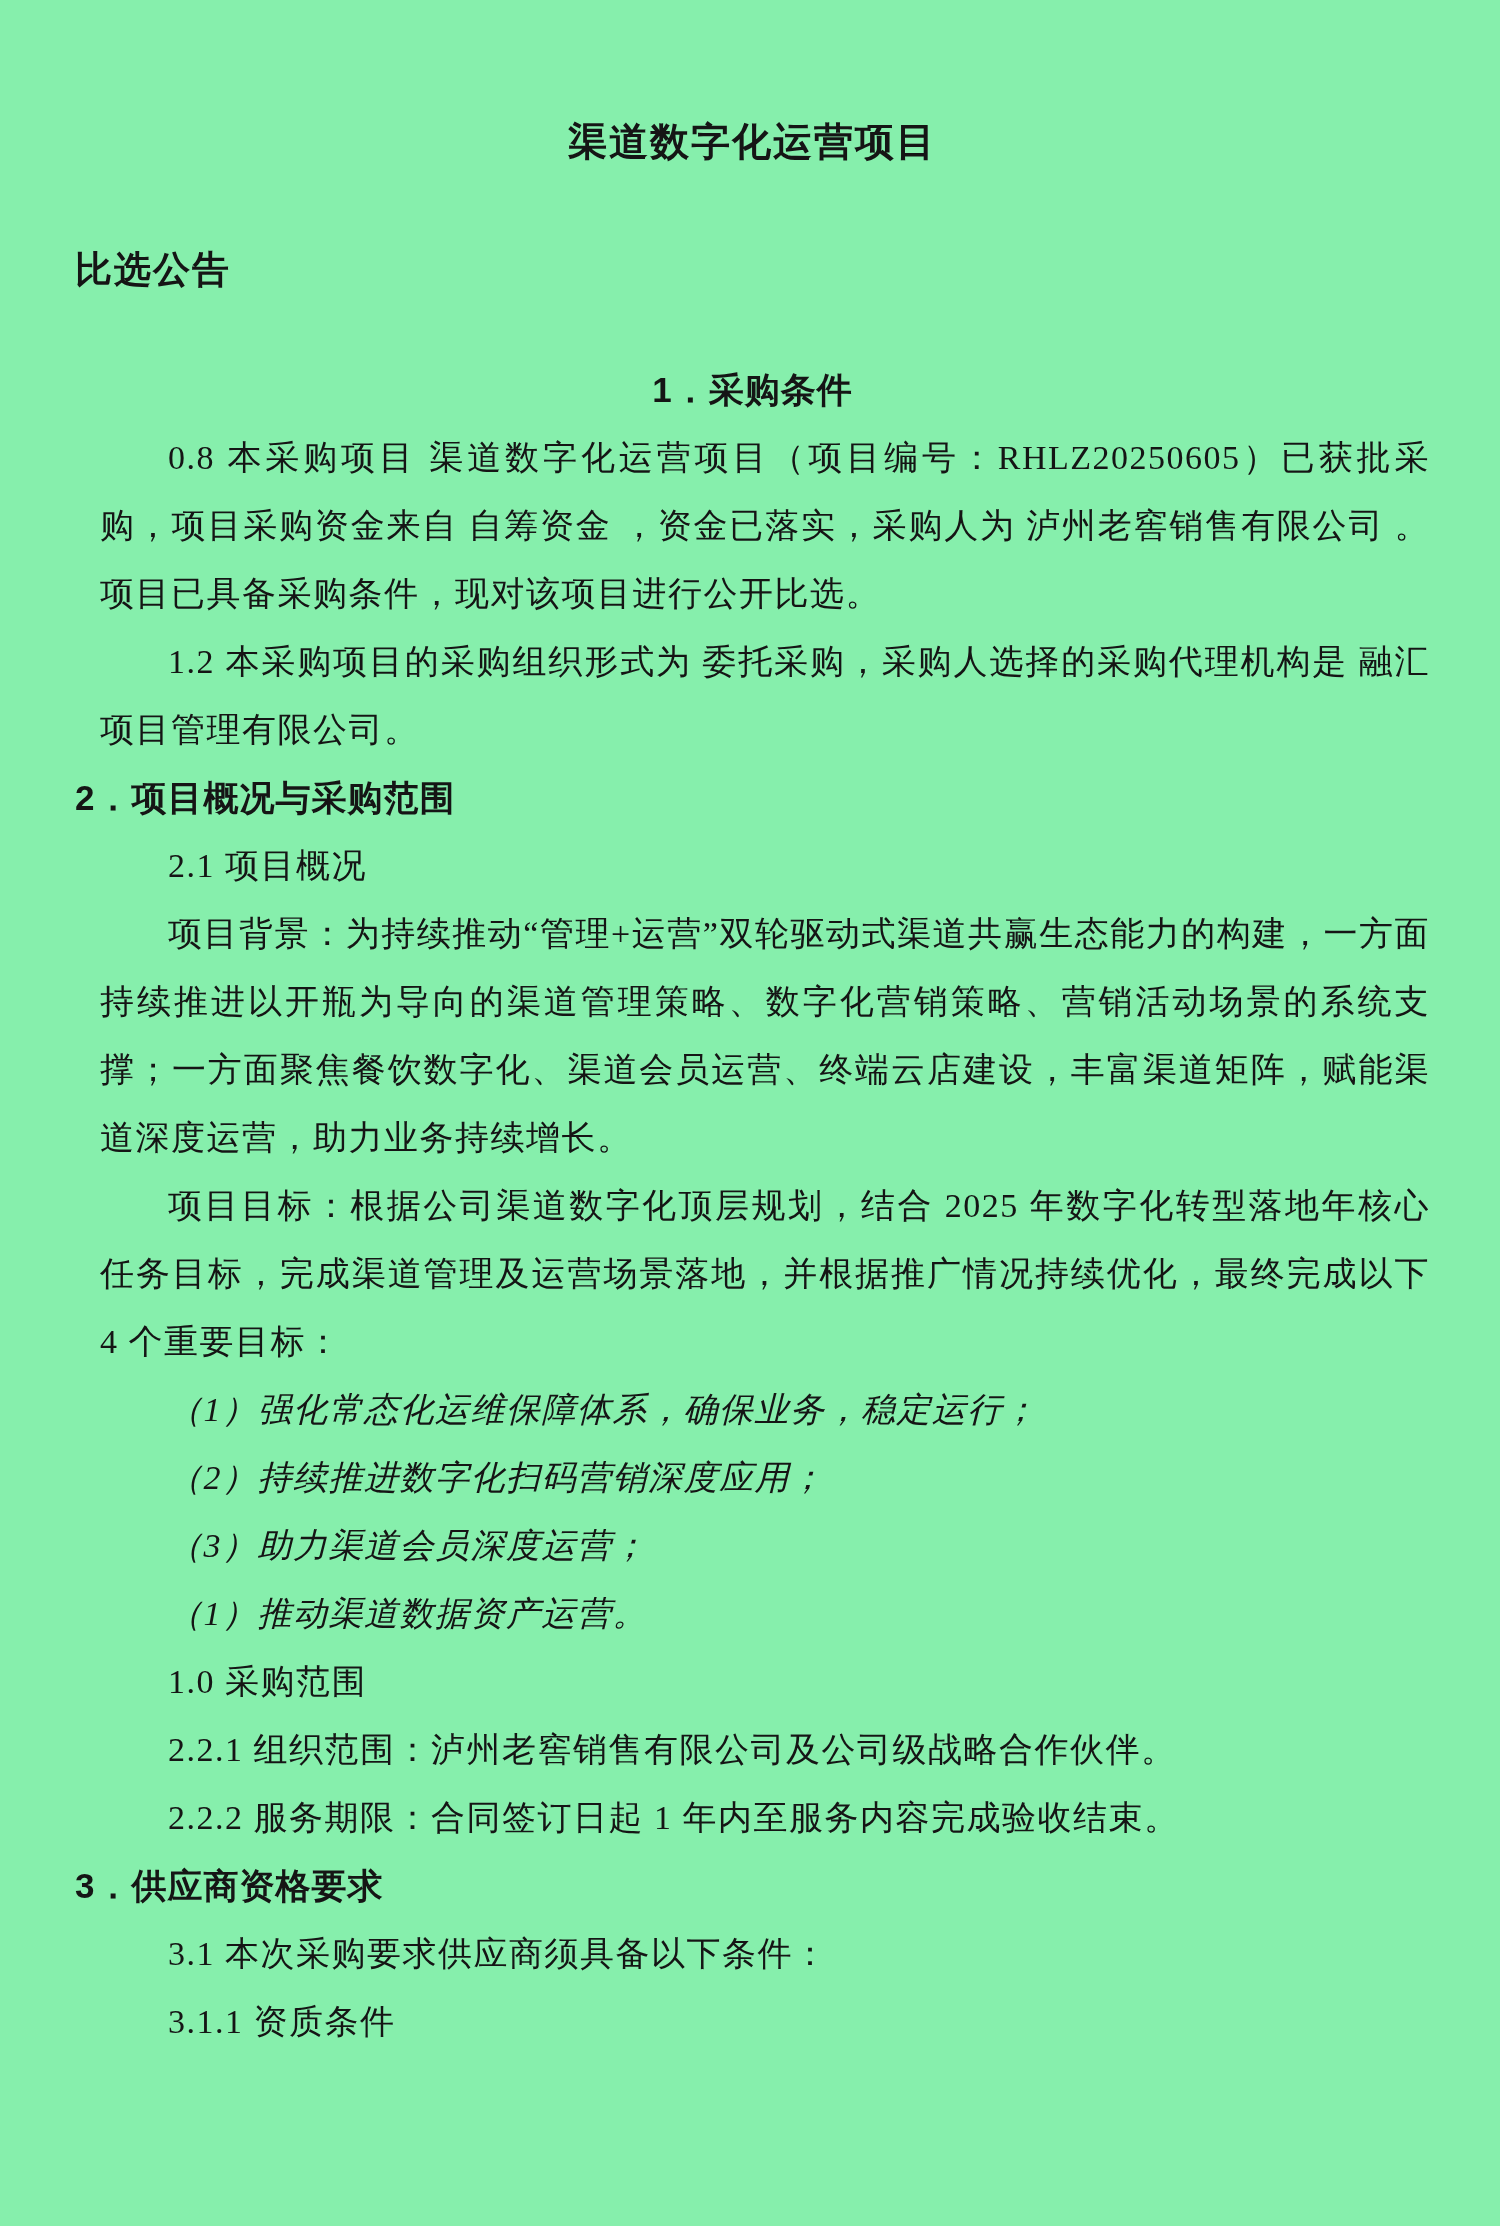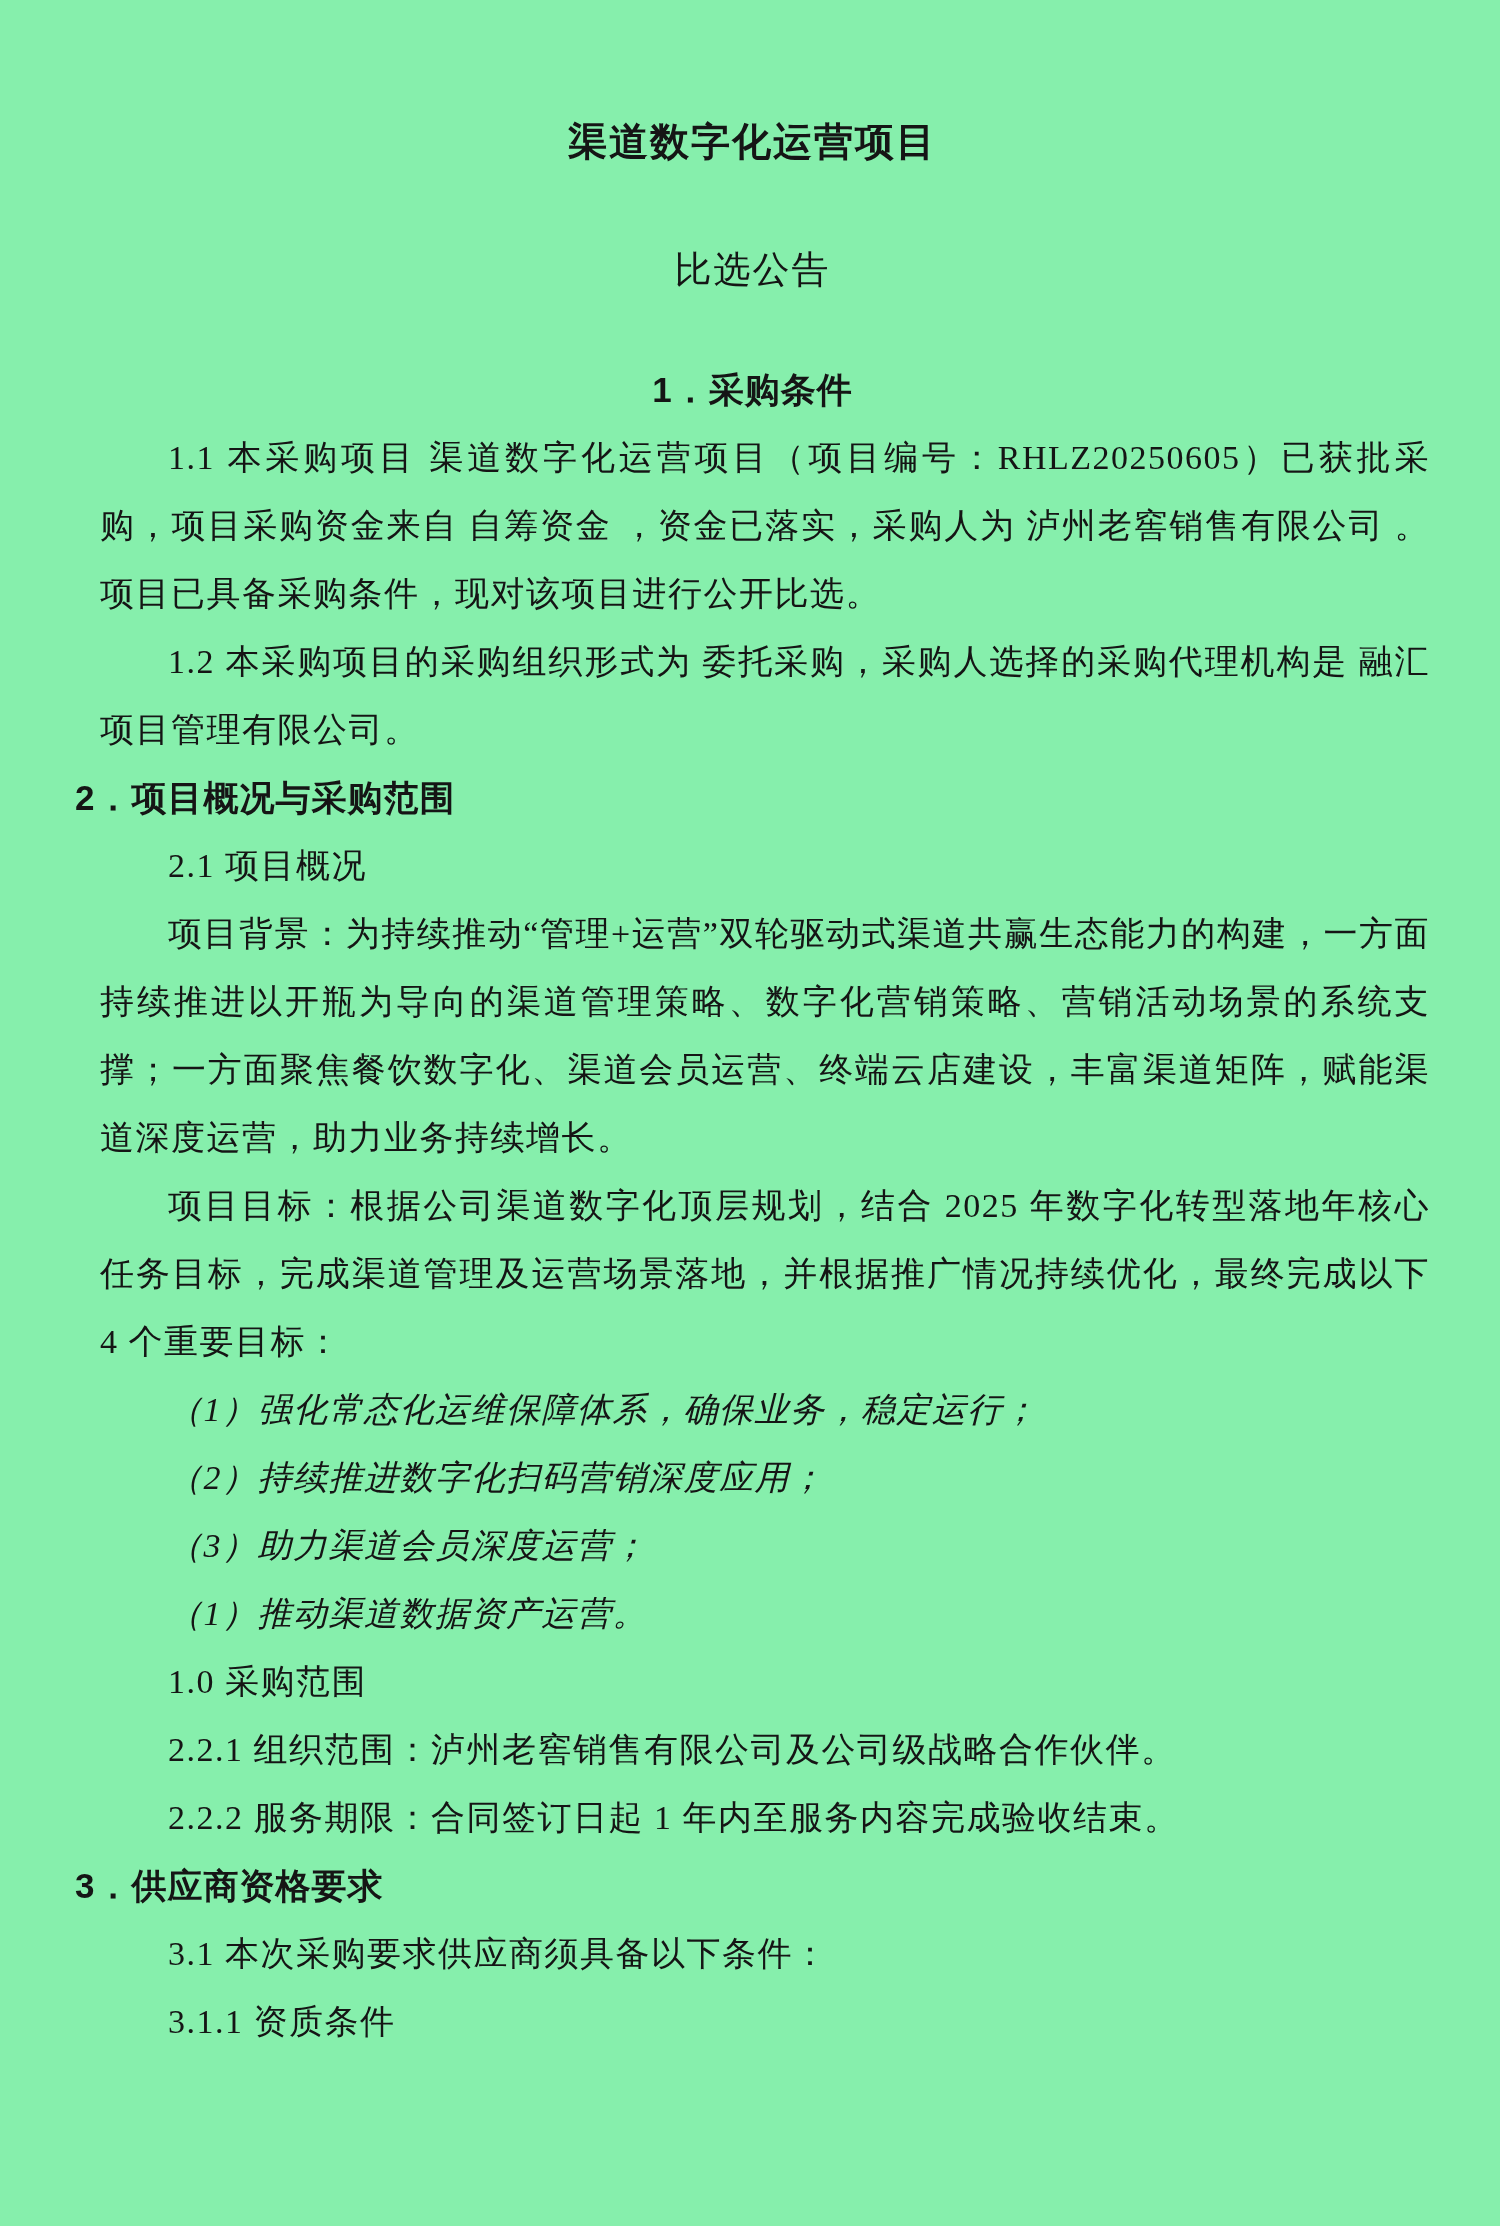--- a/index.html
+++ b/index.html
@@ -22,23 +22,22 @@
   }
   .doc-title {
     text-align: center;
     font-size: 39px;
     font-weight: 700;
     line-height: 60px;
     letter-spacing: 2px;
     margin: 0;
   }
   .doc-subtitle {
-    text-align: center;
     font-size: 37px;
-    font-weight: 400;
+    font-weight: 700;
     line-height: 56px;
     letter-spacing: 2px;
     margin: 70px 0 0 0;
   }
   .sec-heading {
     font-family: "Liberation Sans", "DejaVu Sans", sans-serif;
     font-size: 35px;
     font-weight: 700;
     line-height: 68px;
     letter-spacing: 1px;
@@ -75,21 +74,21 @@
 <body>
 
 <div class="page">
   <div class="inner">
 
     <h1 class="doc-title">渠道数字化运营项目</h1>
     <h2 class="doc-subtitle">比选公告</h2>
 
     <h3 class="sec-heading first">1．采购条件</h3>
 
-    <p class="para"><span>1.1 本采购项目</span><span class="u"> 渠道数字化运营项目（项目编号：RHLZ20250605）</span><span>已获批采购，项目采购资金来自</span><span class="u"> 自筹资金 </span><span>，资金已落实，采购人为</span><span class="u"> 泸州老窖销售有限公司 </span><span>。项目已具备采购条件，现对该项目进行公开比选。</span></p>
+    <p class="para"><span>0.8 本采购项目</span><span class="u"> 渠道数字化运营项目（项目编号：RHLZ20250605）</span><span>已获批采购，项目采购资金来自</span><span class="u"> 自筹资金 </span><span>，资金已落实，采购人为</span><span class="u"> 泸州老窖销售有限公司 </span><span>。项目已具备采购条件，现对该项目进行公开比选。</span></p>
 
     <p class="para"><span>1.2 本采购项目的采购组织形式为</span><span class="u"> 委托采购</span><span>，采购人选择的采购代理机构是</span><span class="u"> 融汇项目管理有限公司</span><span>。</span></p>
 
     <h3 class="sec-heading">2．项目概况与采购范围</h3>
 
     <p class="para">2.1 项目概况</p>
 
     <p class="para">项目背景：为持续推动“管理+运营”双轮驱动式渠道共赢生态能力的构建，一方面持续推进以开瓶为导向的渠道管理策略、数字化营销策略、营销活动场景的系统支撑；一方面聚焦餐饮数字化、渠道会员运营、终端云店建设，丰富渠道矩阵，赋能渠道深度运营，助力业务持续增长。</p>
 
     <p class="para">项目目标：根据公司渠道数字化顶层规划，结合 2025 年数字化转型落地年核心任务目标，完成渠道管理及运营场景落地，并根据推广情况持续优化，最终完成以下 4 个重要目标：</p>

